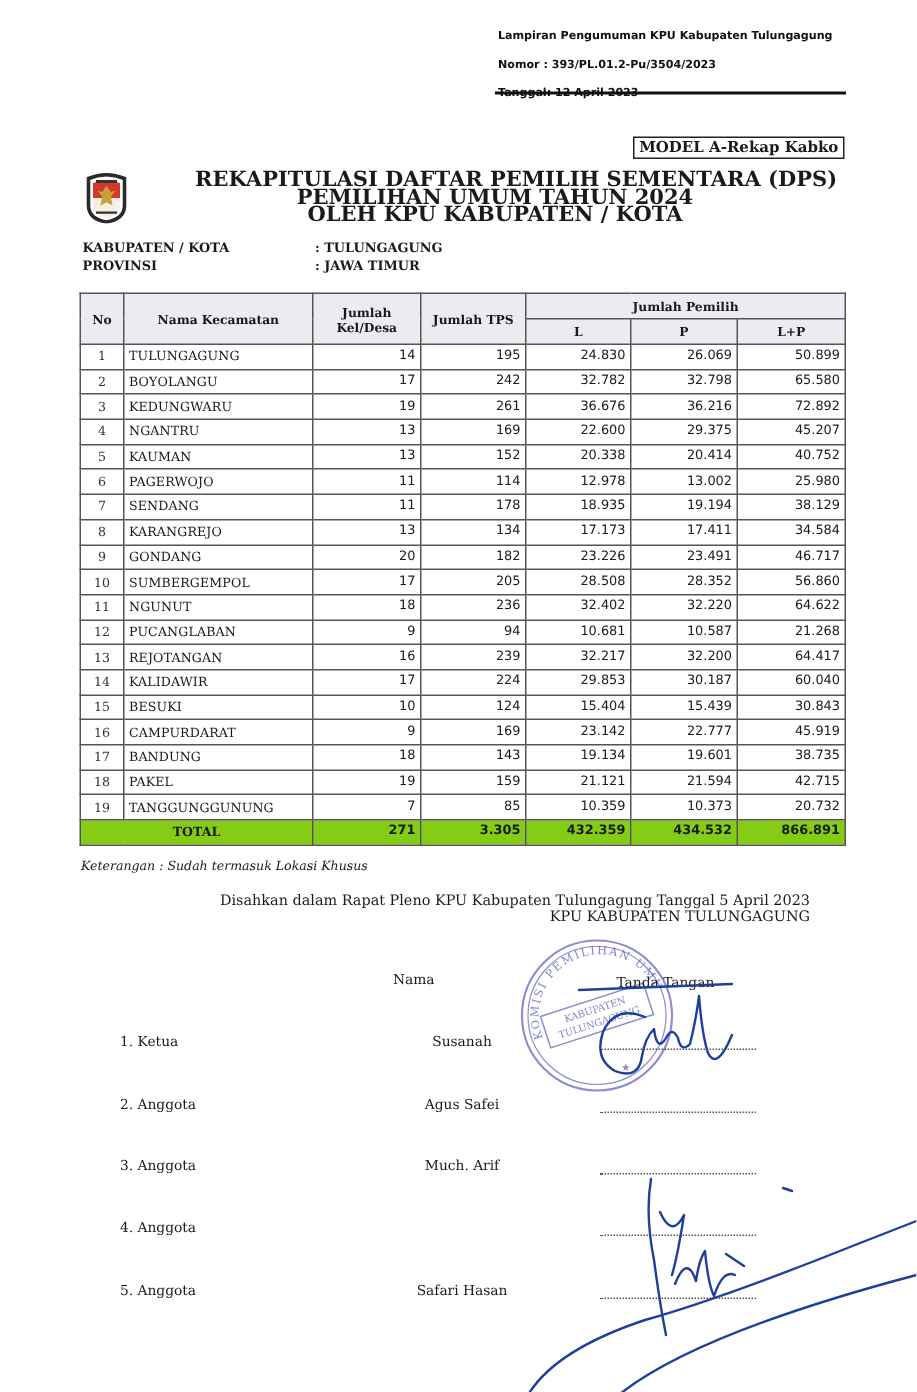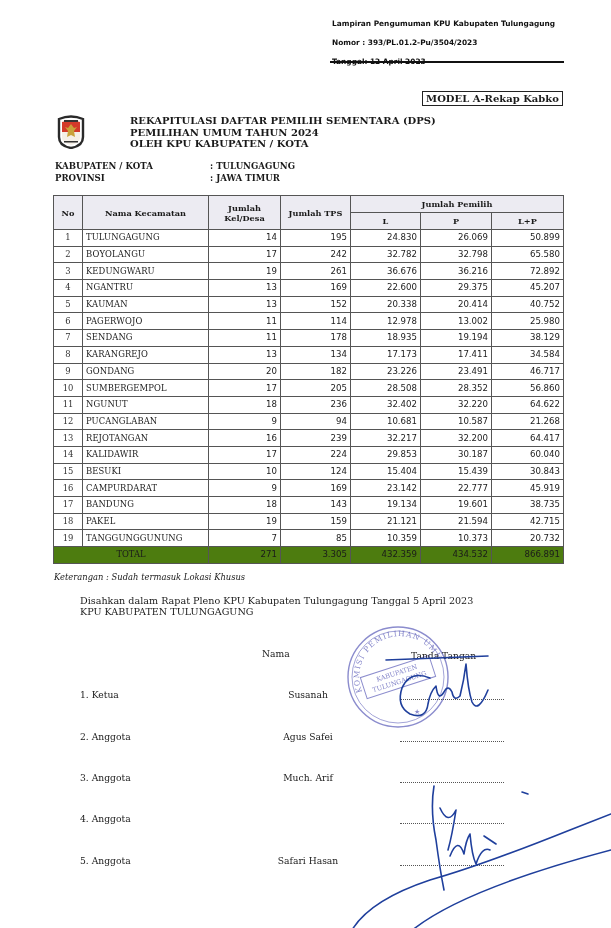--- a/index.html
+++ b/index.html
@@ -5,41 +5,41 @@
   html, body { margin: 0; padding: 0; background: #ffffff; }
   body { width: 611px; height: 928px; position: relative; overflow: hidden; color: #1a1a1a; font-family: "DejaVu Serif", serif; }
 
   .attach { position: absolute; left: 332px; top: 14px; font-family: "DejaVu Sans", sans-serif; font-weight: bold; font-size: 7.4px; line-height: 19px; color: #111; }
   .attach-rule { position: absolute; left: 330px; top: 61px; width: 234px; height: 2px; background: #111; }
 
   .model-box { position: absolute; left: 422px; top: 91px; width: 139px; height: 13px; border: 1px solid #222; font-family: "DejaVu Serif", serif; font-weight: bold; font-size: 10px; text-align: center; line-height: 13px; }
 
   .logo { position: absolute; left: 56px; top: 115px; width: 30px; height: 34px; }
 
-  .titles { position: absolute; left: 130px; top: 115px; width: 400px; font-weight: bold; font-size: 10px; line-height: 11.5px; }
+  .titles { position: absolute; left: 130px; top: 115px; width: 400px; text-align: center; font-weight: bold; font-size: 14px; line-height: 11.5px; }
   .titles div { white-space: nowrap; }
 
   .meta { position: absolute; left: 55px; top: 161px; font-weight: bold; font-size: 8.6px; line-height: 11.5px; }
   .meta .row { display: flex; align-items: flex-end; }
   .meta .k { width: 155px; }
 
   table.rekap { position: absolute; left: 53px; top: 195px; border-collapse: collapse; font-size: 8.4px; table-layout: fixed; }
   table.rekap th, table.rekap td { border: 1px solid #555; padding: 0 3px; height: 15.7px; line-height: 15px; white-space: nowrap; }
   table.rekap th { background: #ecebf2; font-weight: bold; text-align: center; font-size: 8.2px; line-height: 10px; }
   table.rekap thead tr.h1 th { height: 16px; }
   table.rekap thead tr.h2 th { height: 16px; }
   table.rekap td.no { text-align: center; color: #333; }
   table.rekap td.nm { text-align: left; font-family: "DejaVu Serif", serif; letter-spacing: 0.1px; }
   table.rekap td.num { text-align: right; font-family: "DejaVu Sans", sans-serif; font-size: 8.6px; }
-  table.rekap tr.total td { background: #4d7c0f; font-weight: normal; }
+  table.rekap tr.total td { background: #84cc16; font-weight: bold; }
   table.rekap tr.total td.lbl { text-align: center; font-family: "DejaVu Serif", serif; }
 
   .note { position: absolute; left: 54px; top: 572px; font-style: italic; font-size: 8.4px; }
 
-  .approved { position: absolute; left: 80px; top: 595px; width: 460px; text-align: left; font-size: 9.6px; line-height: 11px; }
+  .approved { position: absolute; left: 80px; top: 595px; width: 460px; text-align: right; font-size: 9.6px; line-height: 11px; }
 
   .sig-head-nama { position: absolute; left: 262px; top: 648px; font-size: 9.2px; }
   .sig-head-ttd { position: absolute; left: 411px; top: 650px; font-size: 9.2px; }
 
   .sig-row { position: absolute; left: 80px; width: 440px; font-size: 9.2px; height: 14px; }
   .sig-row .role { position: absolute; left: 0; }
   .sig-row .name { position: absolute; left: 118px; width: 220px; text-align: center; }
   .sig-row .line { position: absolute; left: 320px; top: 10px; width: 104px; border-bottom: 1px dotted #555; }
 
   .stamp { position: absolute; left: 340px; top: 622px; width: 120px; height: 110px; }

